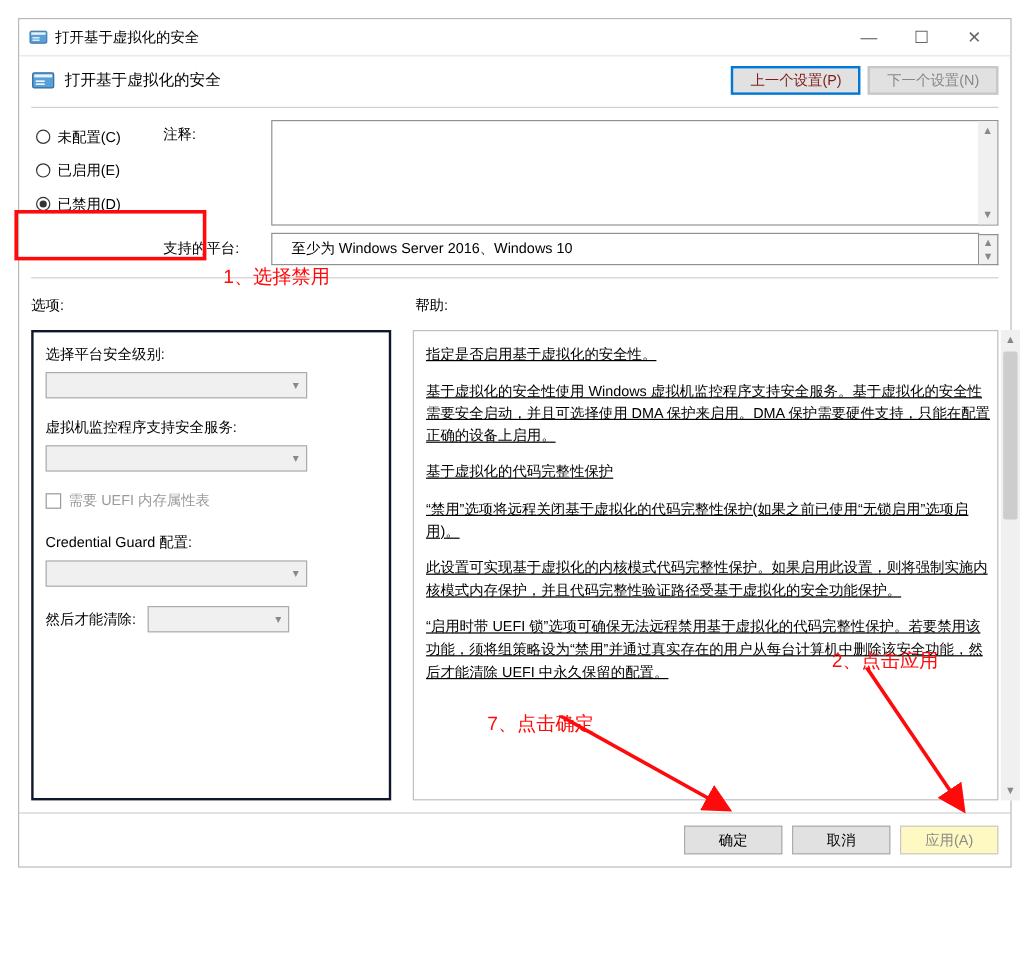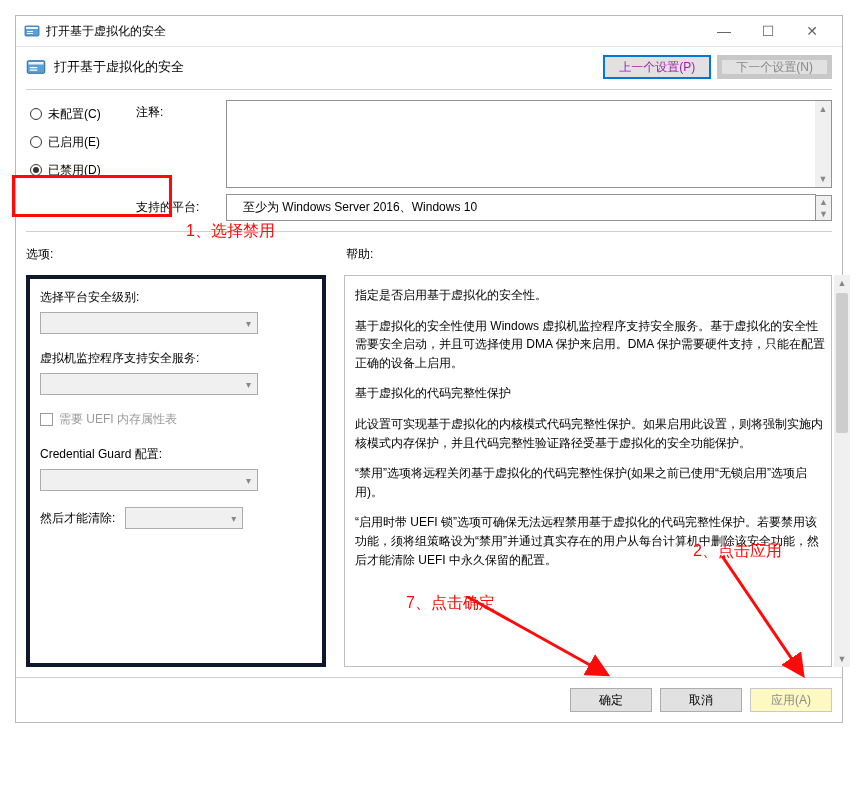--- a/index.html
+++ b/index.html
@@ -51,27 +51,27 @@
     display: inline-block;
   }
   .header-row .htitle { flex: 1; font-size: 13px; }
   .nav-btn {
     height: 24px;
     padding: 0 14px;
     font-size: 12px;
     display: inline-flex; align-items: center; justify-content: center;
     margin-left: 6px;
     background: #e1e1e1;
-    border: 5px solid #6d28d9;
+    border: 2px solid #6d28d9;
     color: #000;
   }
   .nav-btn.prev {
     border: 2px solid #0078d7;
     background: #e1e1e1;
-    color: #a21caf;
+    color: #7f1d1d;
   }
   .nav-btn.next {
     color: #888;
     border-color: #c8c8c8;
     background: #e1e1e1;
   }
 
   .config-row {
     display: flex;
     margin-bottom: 6px;
@@ -110,21 +110,21 @@
   .support-box {
     flex: 1; border: 1px solid #919191; padding: 4px 16px; background: #fff;
   }
 
   .section-labels { display: flex; margin: 14px 0 12px; }
   .section-labels .opt { width: 320px; }
 
   .lower { display: flex; position: relative; }
   .options-panel {
     width: 300px;
-    border: 4px solid #0f172a;
+    border: 2px solid #0f172a;
     padding: 10px;
     margin-right: 18px;
     background: #fff;
     min-height: 392px;
   }
   .field-label { margin-bottom: 6px; }
   .dropdown {
     width: 218px; height: 22px; border: 1px solid #acacac; background: #f0f0f0;
     display: flex; align-items: center; padding: 0 4px; position: relative;
     margin-bottom: 16px;
@@ -140,21 +140,21 @@
 
   .help-panel {
     flex: 1;
     border: 1px solid #bfbfbf;
     padding: 10px 6px 10px 10px;
     background: #fff;
     display: flex;
     min-height: 392px;
     line-height: 1.55;
   }
-  .help-text { flex: 1; overflow: hidden; font-size: 12px; }
+  .help-text { flex: 1; overflow: hidden; font-size: 12px; text-decoration: underline; }
   .help-text p { margin: 0 0 12px 0; }
   .outer-scroll {
     width: 16px; margin-left: 4px; background: #f0f0f0;
     display: flex; flex-direction: column; align-self: stretch;
   }
   .outer-scroll .arrow { height: 16px; display: flex; align-items: center; justify-content: center; color: #888; font-size: 9px; }
   .outer-scroll .thumb { height: 140px; background: #cdcdcd; margin: 2px; border-radius: 2px; }
   .outer-scroll .track { flex: 1; }
 
   .footer {
@@ -282,22 +282,22 @@
           <span>然后才能清除:</span>
           <div class="dropdown"></div>
         </div>
       </div>
 
       <div class="help-panel">
         <div class="help-text">
           <p>指定是否启用基于虚拟化的安全性。</p>
           <p>基于虚拟化的安全性使用 Windows 虚拟机监控程序支持安全服务。基于虚拟化的安全性需要安全启动，并且可选择使用 DMA 保护来启用。DMA 保护需要硬件支持，只能在配置正确的设备上启用。</p>
           <p>基于虚拟化的代码完整性保护</p>
+          <p>“禁用”选项将远程关闭基于虚拟化的代码完整性保护(如果之前已使用“无锁启用”选项启用)。</p>
           <p>此设置可实现基于虚拟化的内核模式代码完整性保护。如果启用此设置，则将强制实施内核模式内存保护，并且代码完整性验证路径受基于虚拟化的安全功能保护。</p>
-          <p>“禁用”选项将远程关闭基于虚拟化的代码完整性保护(如果之前已使用“无锁启用”选项启用)。</p>
           <p>“启用时带 UEFI 锁”选项可确保无法远程禁用基于虚拟化的代码完整性保护。若要禁用该功能，须将组策略设为“禁用”并通过真实存在的用户从每台计算机中删除该安全功能，然后才能清除 UEFI 中永久保留的配置。</p>
         </div>
       </div>
 
       <div class="outer-scroll" style="position:absolute; right:-18px; top:0; bottom:0;">
         <div class="arrow">▲</div>
         <div class="thumb"></div>
         <div class="track"></div>
         <div class="arrow">▼</div>
       </div>

